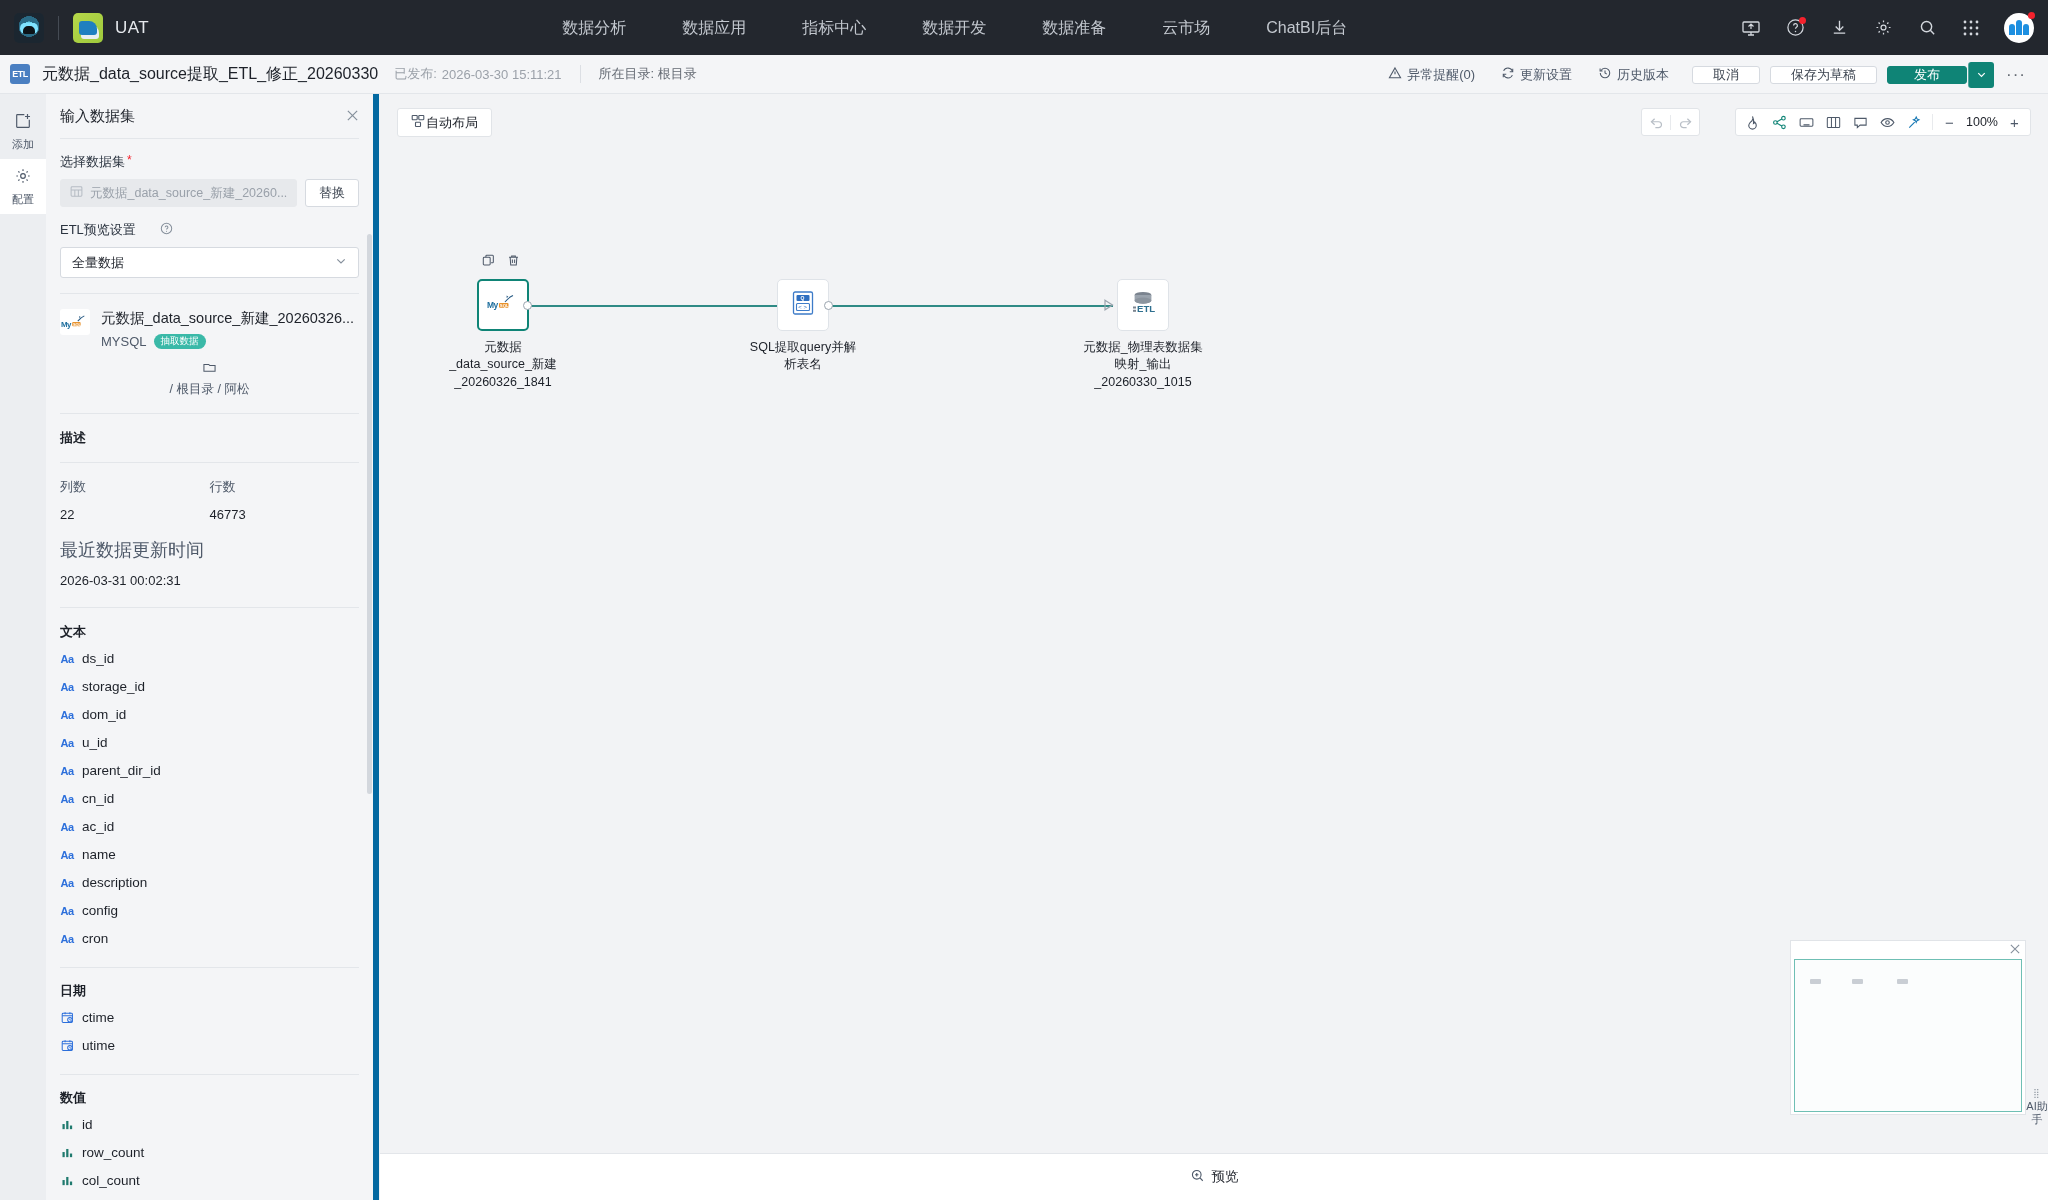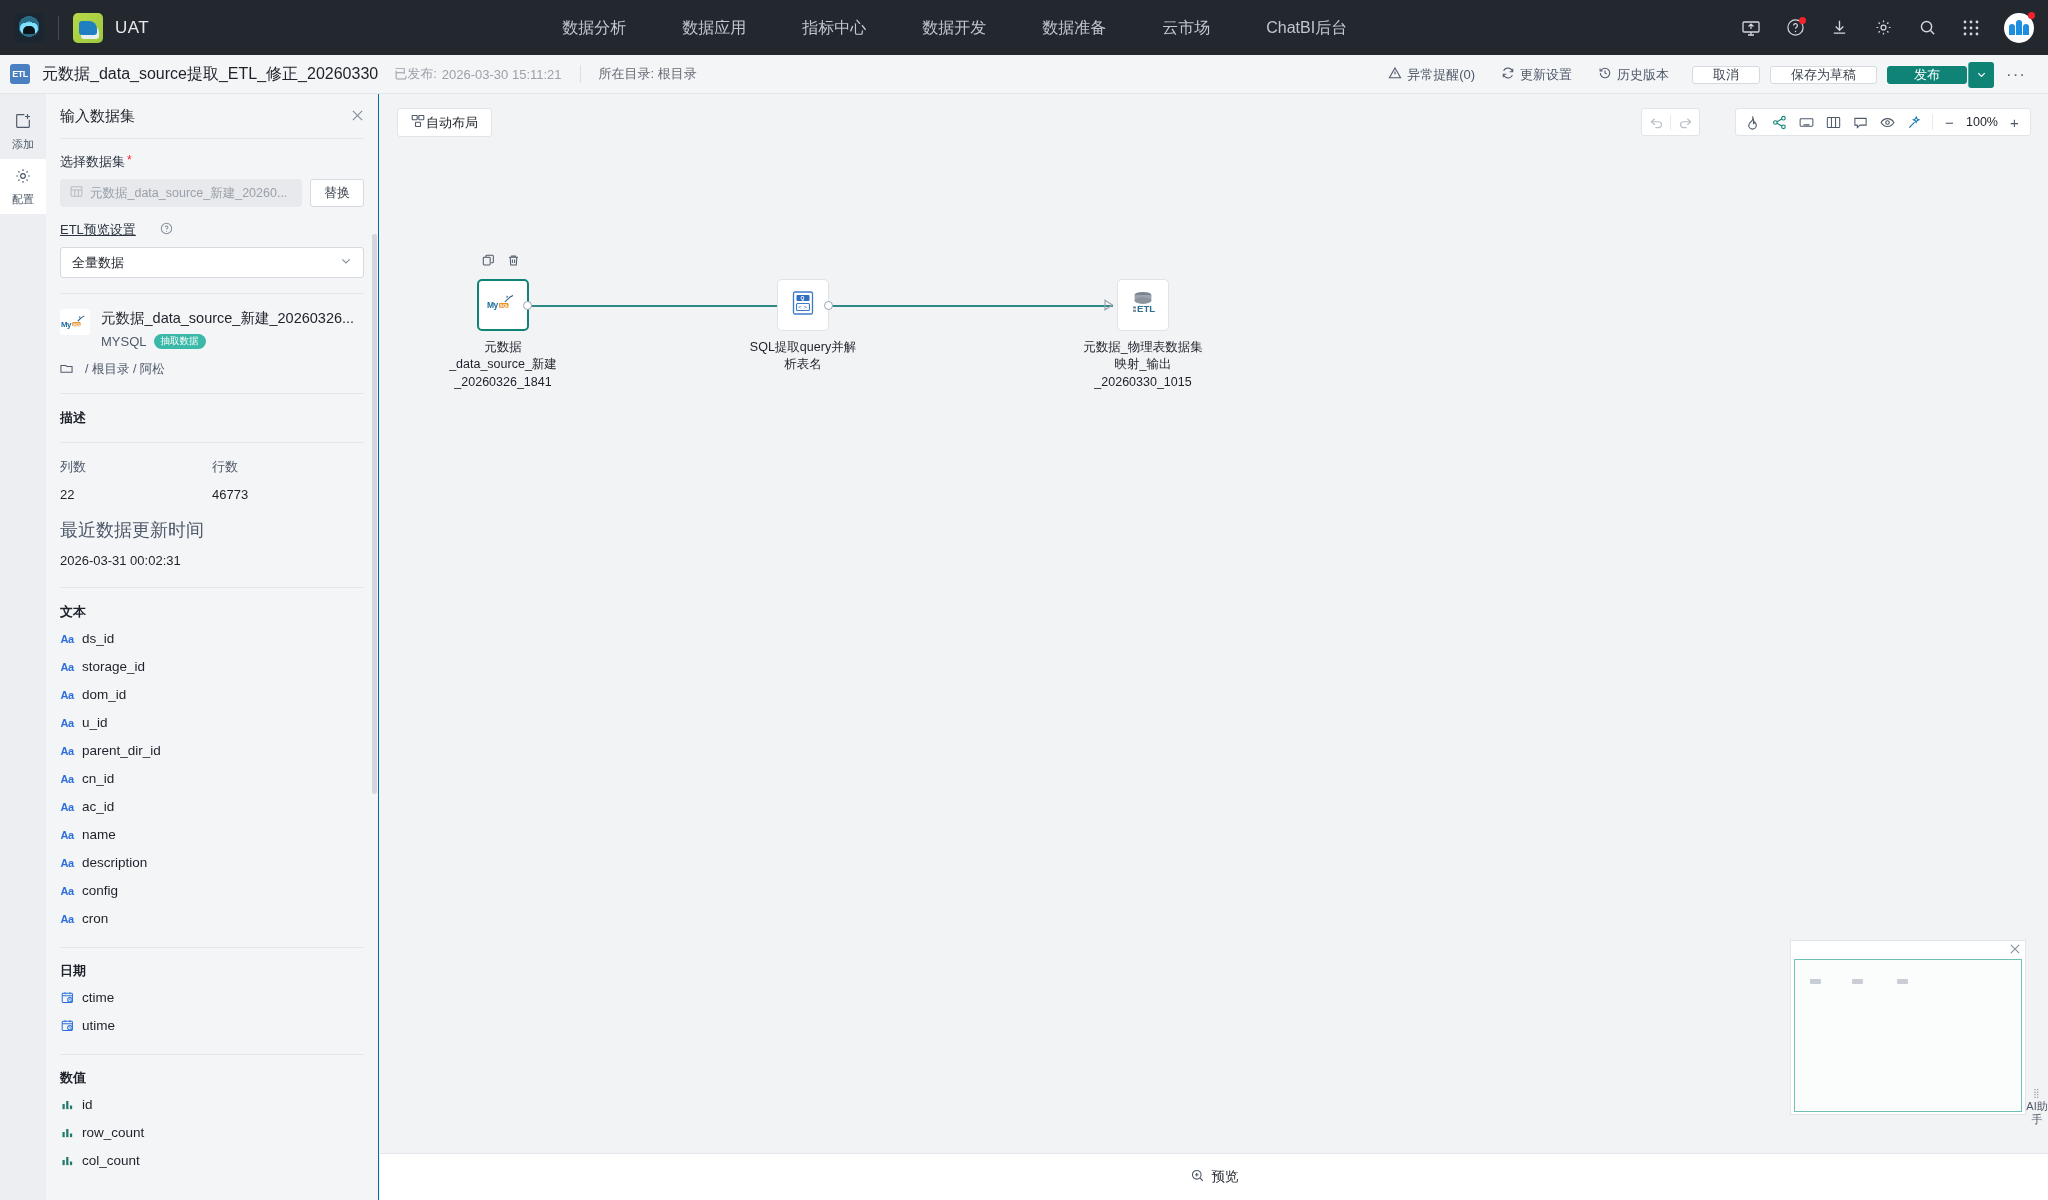--- a/index.html
+++ b/index.html
@@ -115,21 +115,21 @@
   .rail-item {
     width: 46px; padding: 8px 0 7px; display: flex; flex-direction: column;
     align-items: center; gap: 3px; cursor: pointer; color: #4e5969;
   }
   .rail-item.active { background: #fff; }
   .rail-item .rl { font-size: 11px; color: #4e5969; }
 
   
   .sidebar {
     position: absolute; top: 94px; left: 46px; width: 333px; bottom: 0;
-    background: #f4f5f7; border-right: 1px solid #0369a1;
+    background: #f4f5f7; border-right: 6px solid #0369a1;
     overflow: hidden;
   }
   .sb-head {
     height: 44px; display: flex; align-items: center; padding: 0 14px;
     justify-content: space-between;
   }
   .sb-title { font-size: 15px; color: #1d2129; }
   .sb-close { color: #86909c; cursor: pointer; font-size: 15px; line-height: 1; }
   .hr { height: 1px; background: #e3e6ea; margin: 0 14px; }
   .sb-body { padding: 0 14px; }
@@ -139,40 +139,40 @@
   .ds-input {
     flex: 1; height: 28px; background: #e7e9ec; border: 1px solid #e7e9ec; border-radius: 3px;
     display: flex; align-items: center; gap: 7px; padding: 0 9px;
     font-size: 12.5px; color: #9aa1aa; overflow: hidden; white-space: nowrap;
   }
   .ds-replace {
     width: 54px; border: 1px solid #d6dae0; background: #fff; border-radius: 3px;
     display: flex; align-items: center; justify-content: center;
     font-size: 13px; color: #3c4450; cursor: pointer;
   }
-  .lbl2 { font-size: 13px; color: #2b3440; margin: 14px 0 8px; display: flex; align-items:center; gap: 24px; text-decoration: underline;}
+  .lbl2 { font-size: 13px; color: #2b3440; margin: 14px 0 8px; display: flex; align-items:center; gap: 24px;}
   .select {
     height: 31px; border: 1px solid #d6dae0; background: #fff; border-radius: 3px;
     display: flex; align-items: center; justify-content: space-between;
     padding: 0 11px; font-size: 13px; color: #1d2129; cursor: pointer;
   }
   .divider-full { height: 1px; background: #e3e6ea; margin: 15px 0; }
   .ds-card { display: flex; gap: 11px; align-items: flex-start; }
   .mysql-icon {
     width: 30px; height: 26px; background: #fff; border-radius: 3px; flex: none;
     position: relative; display:flex; align-items:center; justify-content:center;
   }
   .ds-card-name { font-size: 14.5px; color: #1d2129; line-height: 1.3; white-space: nowrap; overflow: hidden; }
   .ds-card-sub { display: flex; align-items: center; gap: 7px; margin-top: 6px; }
   .ds-card-sub .t { font-size: 13px; color: #4e5969; }
   .tag-extract {
     background: #3ab9a8; color: #fff; font-size: 9.5px; border-radius: 8px;
     padding: 2px 7px; line-height: 1.1;
   }
-  .path-row { display: flex; align-items: center; gap: 12px; margin-top: 12px; font-size: 12.5px; color: #4e5969; }
+  .path-row { display: flex; align-items: center; gap: 5px; margin-top: 12px; font-size: 12.5px; color: #4e5969; flex-direction: column; }
   .sect-title { font-size: 13px; color: #1d2129; font-weight: bold; margin: 0 0 2px; }
   .kv-row { display: flex; margin-top: 6px; }
   .kv-col { width: 50%; }
   .kv-k { font-size: 13px; color: #4e5969; }
   .kv-v { font-size: 13px; color: #1d2129; margin-top: 11px; }
   .meta-k { font-size: 18px; color: #4e5969; margin-top: 16px; }
   .meta-v { font-size: 13px; color: #1d2129; margin-top: 11px; }
   .group-title { font-size: 13px; font-weight: bold; color: #1d2129; margin: 16px 0 4px; }
   .field {
     display: flex; align-items: center; gap: 8px; height: 28px; cursor: pointer;

